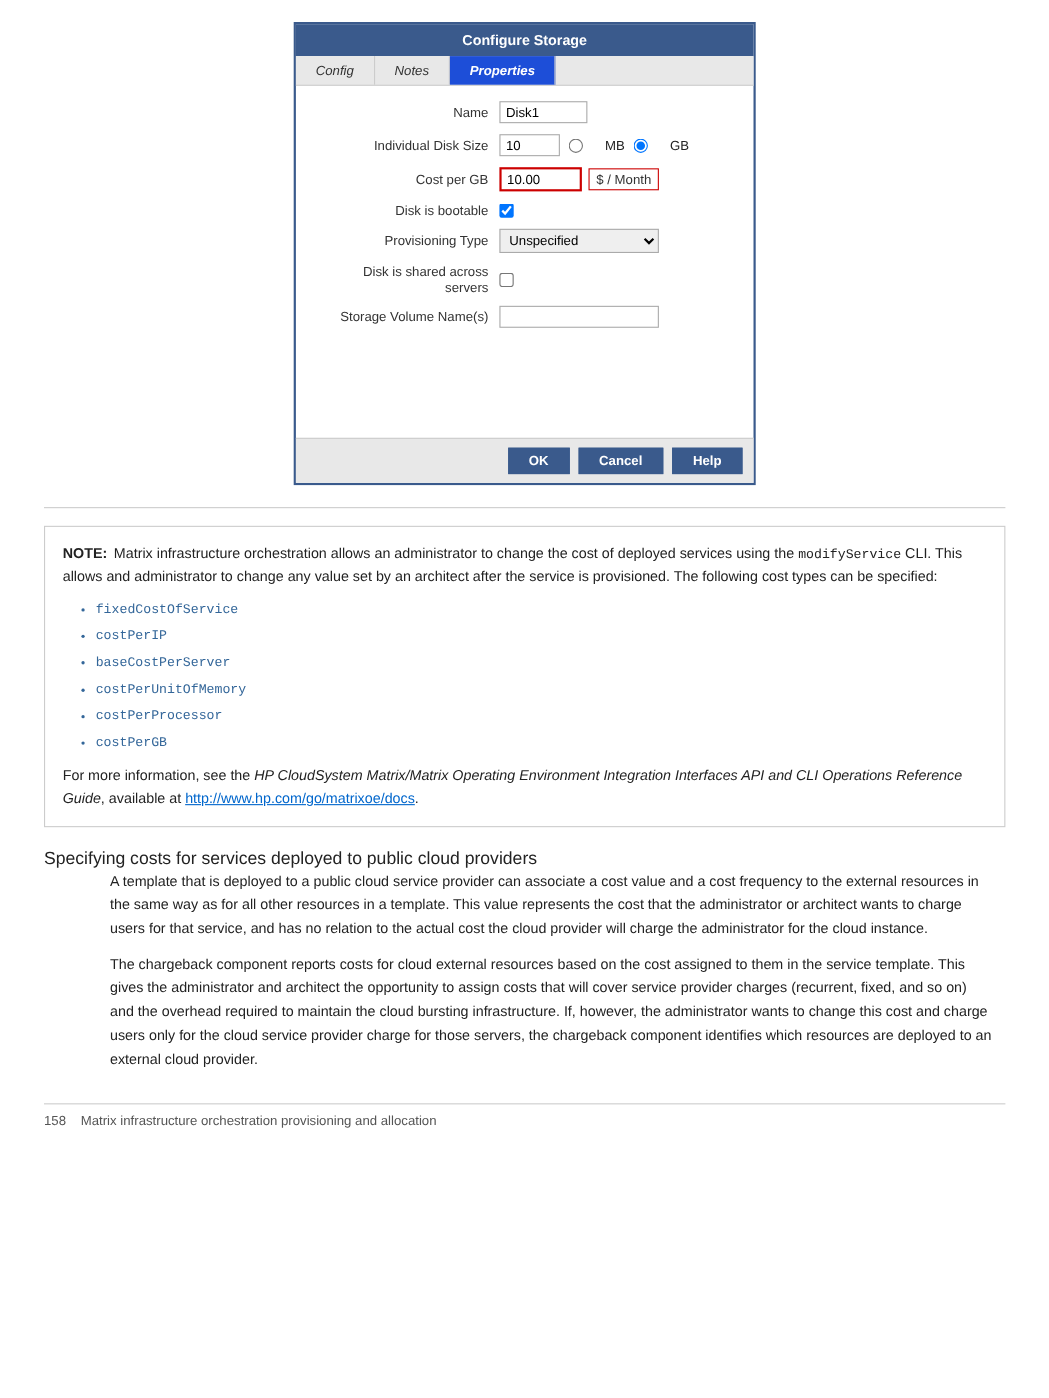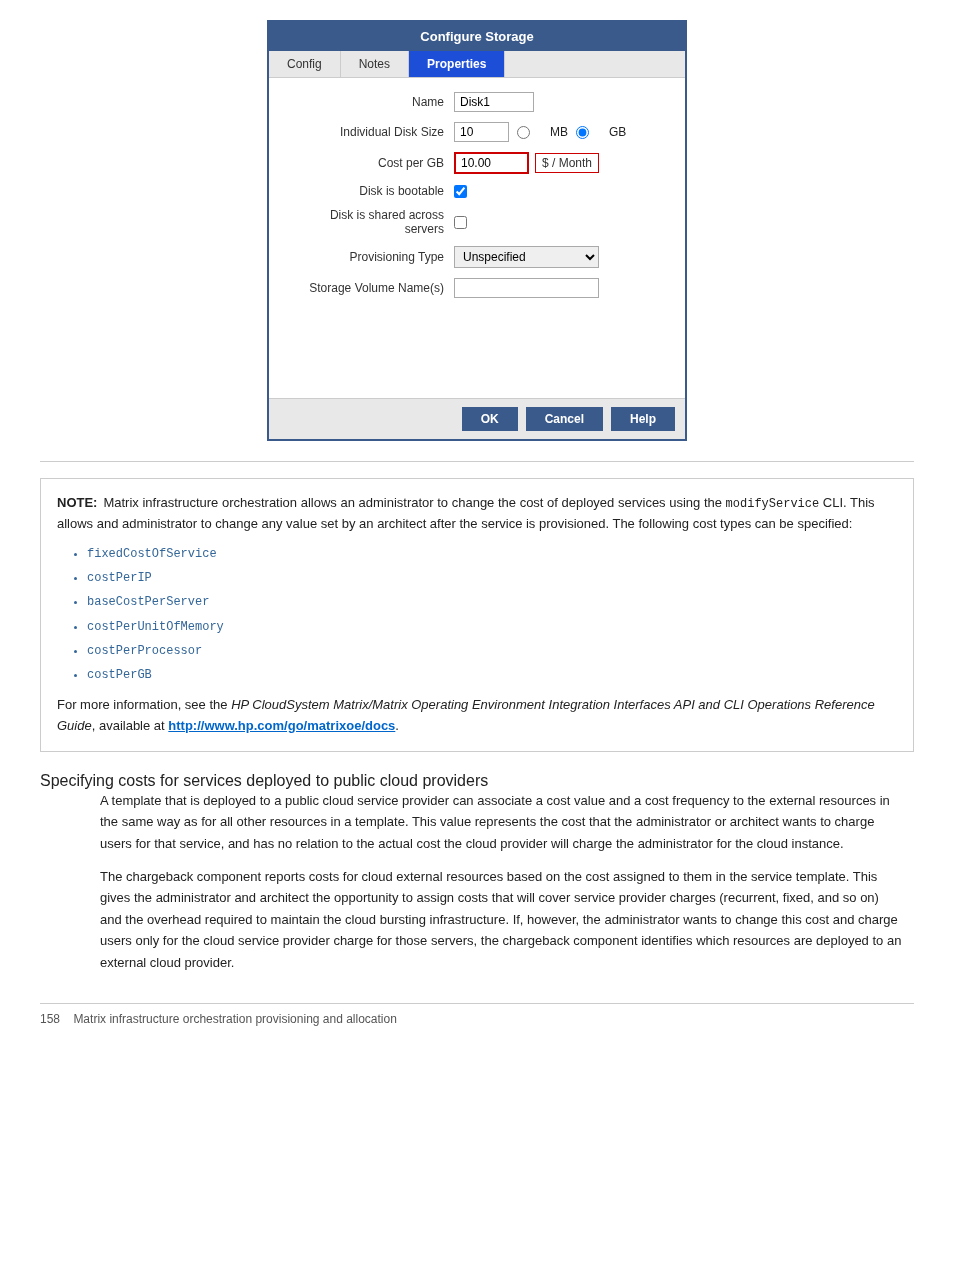--- a/index.html
+++ b/index.html
@@ -28,20 +28,21 @@
       color: #fff;
       text-align: center;
       padding: 7px 10px;
       font-size: 13px;
       font-weight: bold;
     }
     .dialog-tabs {
       display: flex;
       border-bottom: 1px solid #ccc;
       background: #e8e8e8;
+      font-style: italic;
     }
     .dialog-tab {
       padding: 6px 18px;
       font-size: 12px;
       cursor: pointer;
       border-right: 1px solid #ccc;
       color: #333;
     }
     .dialog-tab.active {
       background: #1d4ed8;
@@ -164,21 +165,20 @@
       font-size: 12px;
       color: #336699;
     }
     .note-text {
       font-size: 13px;
       line-height: 1.6;
     }
     .link {
       color: #0066cc;
       text-decoration: underline;
-      font-weight: bold;
     }
 
     
     .section-heading {
       font-size: 16px;
       font-weight: normal;
       color: #222;
     }
 
     
@@ -238,29 +238,29 @@
         <input class="cost-field" type="text" value="10.00" style="">
         <span class="unit-text" style="border:1px solid #c00; padding:2px 6px; color:#333;">$ / Month</span>
       </div>
 
       <div class="form-row">
         <div class="form-label">Disk is bootable</div>
         <input type="checkbox" checked="" style="">
       </div>
 
       <div class="form-row">
-        <div class="form-label">Disk is shared across servers</div>
-        <input type="checkbox" style="">
-      </div>
-
-      <div class="form-row">
         <div class="form-label">Provisioning Type</div>
         <select class="select-field">
           <option>Unspecified</option>
         </select>
+      </div>
+
+      <div class="form-row">
+        <div class="form-label">Disk is shared across servers</div>
+        <input type="checkbox" style="">
       </div>
 
       <div class="form-row">
         <div class="form-label">Storage Volume Name(s)</div>
         <input class="form-input-wide" type="text" style="">
       </div>
 
       <div class="spacer-area"></div>
     </div>
 

